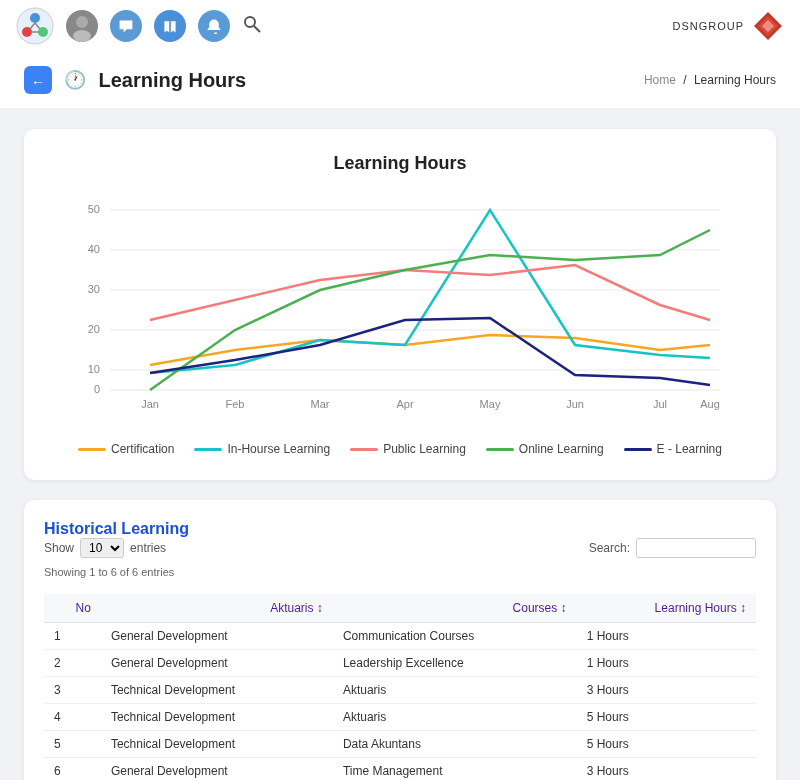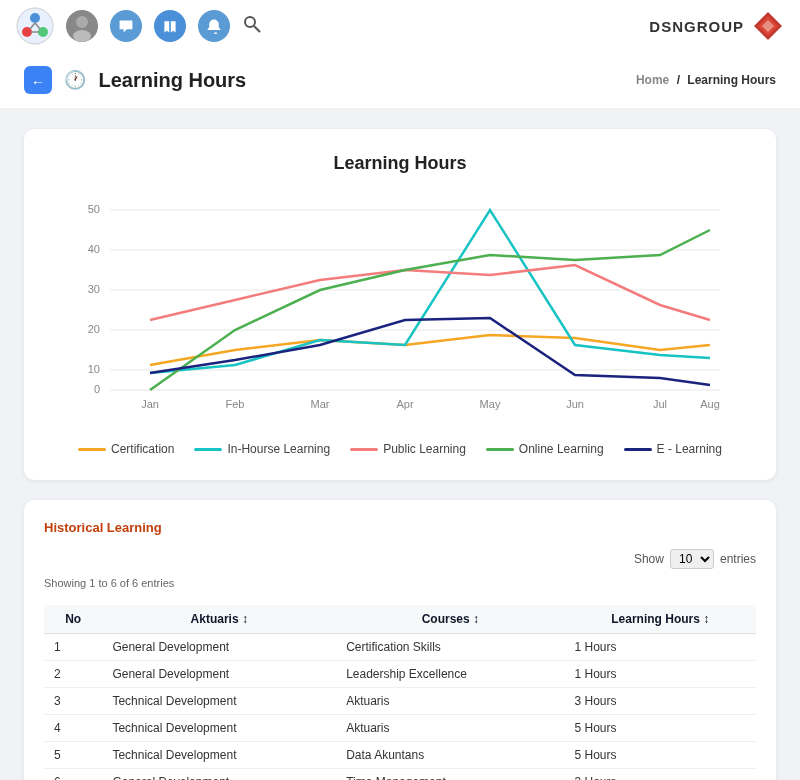--- a/index.html
+++ b/index.html
@@ -17,42 +17,42 @@
     }
     .nav-left { display: flex; align-items: center; gap: 12px; }
     .nav-logo { width: 38px; height: 38px; }
     .nav-icon { width: 32px; height: 32px; border-radius: 50%; background: #4a90d9; display:flex; align-items:center; justify-content:center; color:white; font-size:14px; cursor:pointer; }
     .nav-icon.avatar { background: #888; overflow:hidden; }
     .nav-icon.chat { background: #5b9bd5; }
     .nav-icon.book { background: #4a90d9; }
     .nav-icon.bell { background: #5b9bd5; }
     .nav-search { background: none; border: none; cursor: pointer; font-size: 20px; color: #555; }
     .nav-right { display: flex; align-items: center; gap: 8px; }
-    .dsngroup-text { font-size: 15px; font-weight: bold; color: #333; letter-spacing:1px; }
+    .dsngroup-text { font-size: 11px; font-weight: normal; color: #333; letter-spacing:1px; }
     .logo-diamond { width: 32px; height: 32px; }
 
     
     .page-header {
       background: white;
       padding: 14px 24px;
       display: flex;
       align-items: center;
       justify-content: space-between;
       border-bottom: 1px solid #eee;
     }
     .page-header-left { display: flex; align-items: center; gap: 12px; }
     .back-btn {
       width: 28px; height: 28px; border-radius: 6px;
       background: #3b82f6; color: white; border: none;
       display: flex; align-items: center; justify-content: center;
       cursor: pointer; font-size: 14px;
     }
     .page-title-icon { font-size: 18px; color: #555; }
     .page-title-text { font-size: 20px; font-weight: bold; color: #222; }
-    .breadcrumb { font-size: 12px; color: #888; font-weight: bold; }
+    .breadcrumb { font-size: 12px; color: #888; }
     .breadcrumb a { color: #888; text-decoration: none; }
     .breadcrumb span { color: #333; margin-left: 4px; }
 
     
     .main-content { padding: 20px 24px; }
 
     
     .chart-card {
       background: white;
       border-radius: 10px;
@@ -78,41 +78,41 @@
     .legend-item { display: flex; align-items: center; gap: 5px; font-size: 12px; color: #444; }
     .legend-dot { width: 28px; height: 3px; border-radius: 2px; }
 
     
     .table-card {
       background: white;
       border-radius: 10px;
       padding: 20px;
       box-shadow: 0 1px 4px rgba(0,0,0,0.08);
     }
-    .table-section-title { font-size: 13px; font-weight: bold; color: #c2410c; margin-bottom: 14px; }
+    .table-section-title { font-size: 16px; font-weight: bold; color: #1d4ed8; }
     .table-controls {
       display: flex;
-      justify-content: flex-end;
+      justify-content: space-between;
       align-items: center;
       margin-bottom: 8px;
       font-size: 12px;
       color: #555;
     }
     .show-entries { display: flex; align-items: center; gap: 6px; }
     .show-entries select {
       border: 1px solid #ccc; border-radius: 3px; padding: 1px 4px; font-size: 12px;
     }
     .search-box { display: flex; align-items: center; gap: 6px; }
     .search-box input {
       border: 1px solid #ccc; border-radius: 3px; padding: 2px 6px; font-size: 12px; width: 120px;
     }
     .table-info { font-size: 11px; color: #666; margin-bottom: 16px; }
     table { width: 100%; border-collapse: collapse; font-size: 12px; }
     thead tr { background: #f7f8fa; }
-    th { padding: 7px 10px; text-align: center; color: #0f172a; font-weight: 700; border-bottom: 1px solid #e0e0e0; }
+    th { padding: 7px 10px; text-align: right; color: #4c1d95; font-weight: 400; border-bottom: 1px solid #e0e0e0; }
     td { padding: 6px 10px; color: #333; border-bottom: 1px solid #f0f0f0; }
 
     
     .axis-label { font-size: 11px; fill: #888; }
     .grid-line { stroke: #e8e8e8; stroke-width: 1; }
     .chart-line { fill: none; stroke-width: 2.5; }
   </style>
 </head>
 <body>
 
@@ -254,39 +254,43 @@
 
     <div class="table-controls">
       <div class="show-entries">
         <span>Show</span>
         <select>
           <option>10</option>
           <option>25</option>
           <option>50</option>
         </select>
         <span>entries</span>
+      </div>
+      <div class="search-box">
+        <label>Search:</label>
+        <input type="text" style="">
       </div>
     </div>
 
     <div class="table-info">Showing 1 to 6 of 6 entries</div>
 
     <table>
       <thead>
         <tr>
           <th>No</th>
           <th>Aktuaris ↕</th>
           <th>Courses ↕</th>
           <th>Learning Hours ↕</th>
         </tr>
       </thead>
       <tbody id="table-body">
       <tr>
       <td>1</td>
       <td>General Development</td>
-      <td>Certification Skills</td>
+      <td>Communication Courses</td>
       <td>1 Hours</td>
     </tr>
           <tr>
       <td>2</td>
       <td>General Development</td>
       <td>Leadership Excellence</td>
       <td>1 Hours</td>
     </tr>
           <tr>
       <td>3</td>

